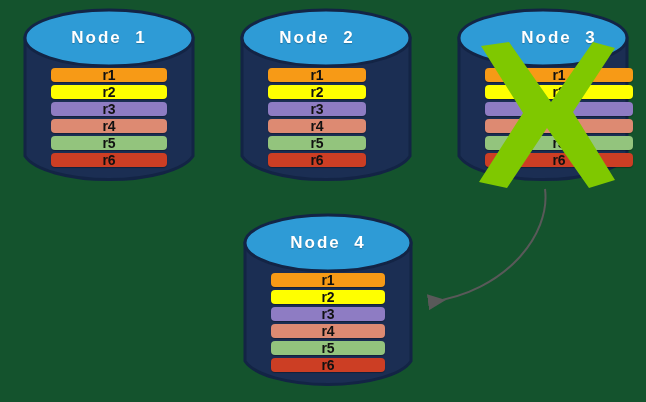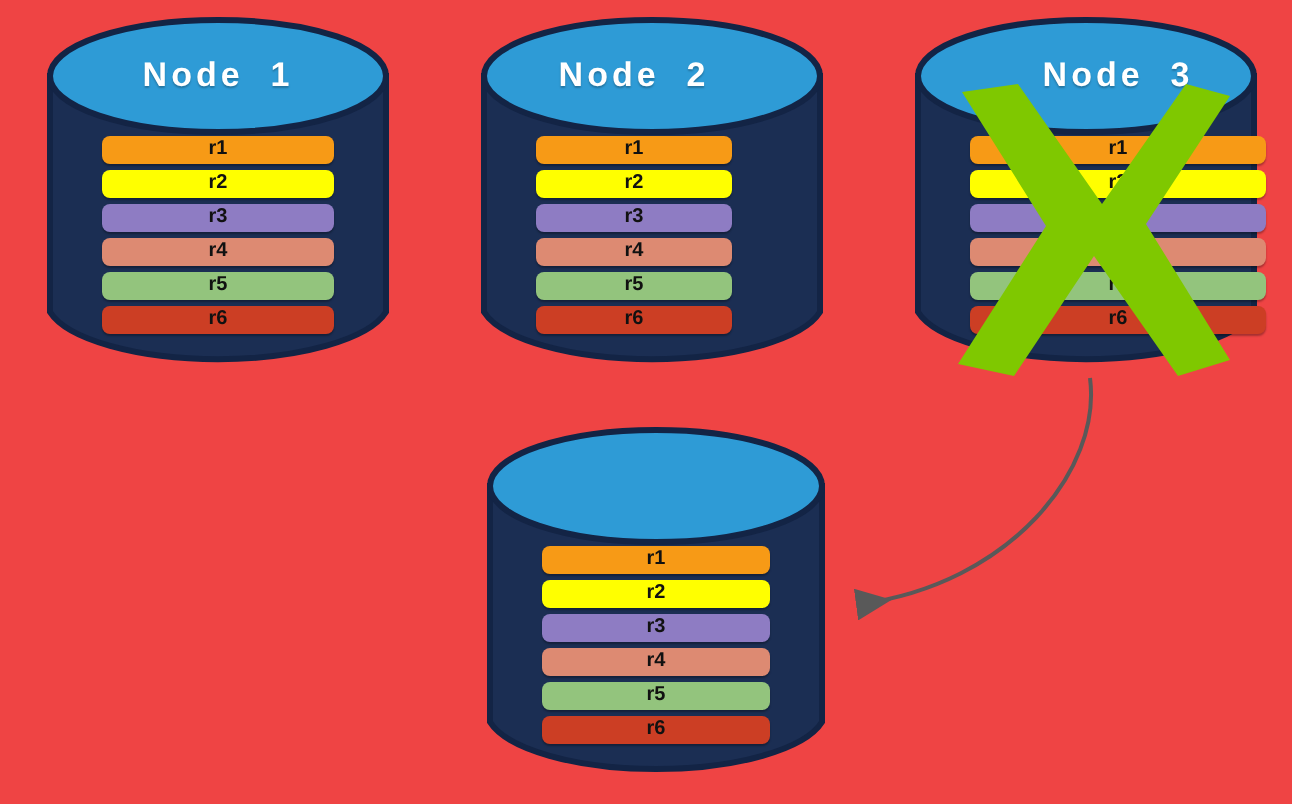--- a/index.html
+++ b/index.html
@@ -4,21 +4,21 @@
 <style>
   html, body {
     margin: 0;
     padding: 0;
     background: #ffffff;
   }
   #canvas {
     position: relative;
     width: 646px;
     height: 402px;
-    background: #ef4444;
+    background: #14532d;
     overflow: hidden;
     font-family: "Liberation Sans", sans-serif;
   }
 
   
   .node {
     position: absolute;
   }
   .cyl-svg {
     position: absolute;
@@ -45,21 +45,21 @@
     width: 100%;
     display: flex;
     flex-direction: column;
     gap: 3px;
     box-sizing: border-box;
   }
   .row {
     height: 14px;
     border-radius: 4px;
     color: #111111;
-    font-size: 10px;
+    font-size: 14px;
     font-weight: bold;
     line-height: 14px;
     text-align: center;
     box-shadow: 0 1px 1px rgba(0,0,0,0.30);
   }
 
   
   .cross {
     position: absolute;
     pointer-events: none;
@@ -131,20 +131,21 @@
     <svg class="cross" width="140" height="150" viewBox="0 0 140 150" style="left:18px; top:32px;">
       <polygon points="6,6 34,2 76,62 118,2 140,8 98,72 140,140 114,148 72,88 32,148 4,142 48,73" fill="#7FC800"></polygon>
     </svg>
   </div>
 
   <div class="node" style="left:243px; top:213px; width:170px; height:178px;">
     <svg class="cyl-svg" width="170" height="178" viewBox="0 0 170 178">
       <path d="M2,30 L2,148 A85,30 0 0 0 168,148 L168,30 Z" fill="#1B2E53" stroke="#132445" stroke-width="3"></path>
       <ellipse cx="85" cy="30" rx="83" ry="28" fill="#2E9BD6" stroke="#132445" stroke-width="3"></ellipse>
     </svg>
+    <div class="node-title" style="top:20px;">Node  4</div>
     <div class="rows" style="top:60px; padding:0 28px;">
       <div class="row" style="background:#F79A16;">r1</div>
       <div class="row" style="background:#FFFF00;">r2</div>
       <div class="row" style="background:#8E7CC3;">r3</div>
       <div class="row" style="background:#DD8A72;">r4</div>
       <div class="row" style="background:#93C47D;">r5</div>
       <div class="row" style="background:#CC3E24;">r6</div>
     </div>
   </div>
 

